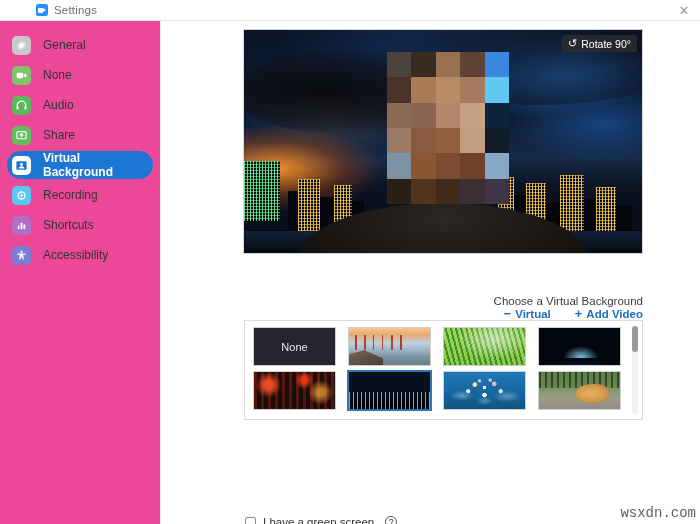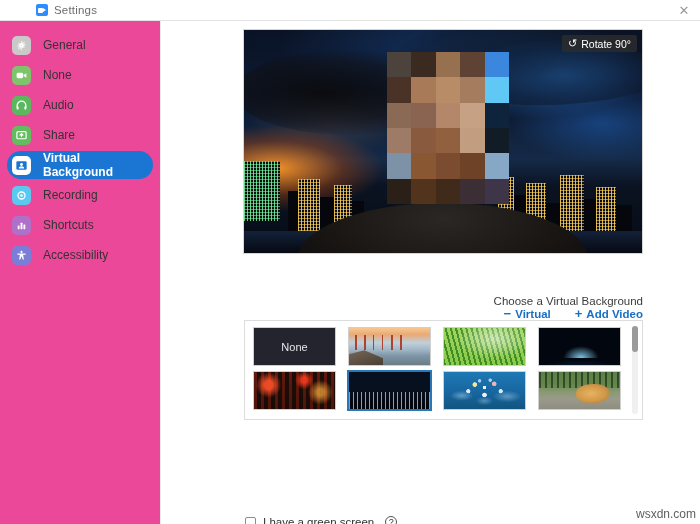--- a/index.html
+++ b/index.html
@@ -317,22 +317,22 @@
   }
   .gs-lbl { font-size: 11.5px; color: #333; }
   .gs-help {
     width: 12px; height: 12px; border: 1px solid #555; border-radius: 50%;
     font-size: 9px; line-height: 10.5px; text-align: center; color: #333;
     cursor: pointer; margin-left: 4px;
   }
 
   .watermark {
     position: absolute; right: 4px; bottom: 3px;
-    font-size: 12px; color: #5f5f5f;
-    font-family: Liberation Sans, sans-serif;
+    font-size: 14px; color: #5f5f5f;
+    font-family: Liberation Mono, monospace;
   }
 </style>
 </head>
 <body>
 
 <div id="app">
 
   <div class="titlebar">
     <span class="tb-logo"></span>
     <span class="tb-title">Settings</span>

